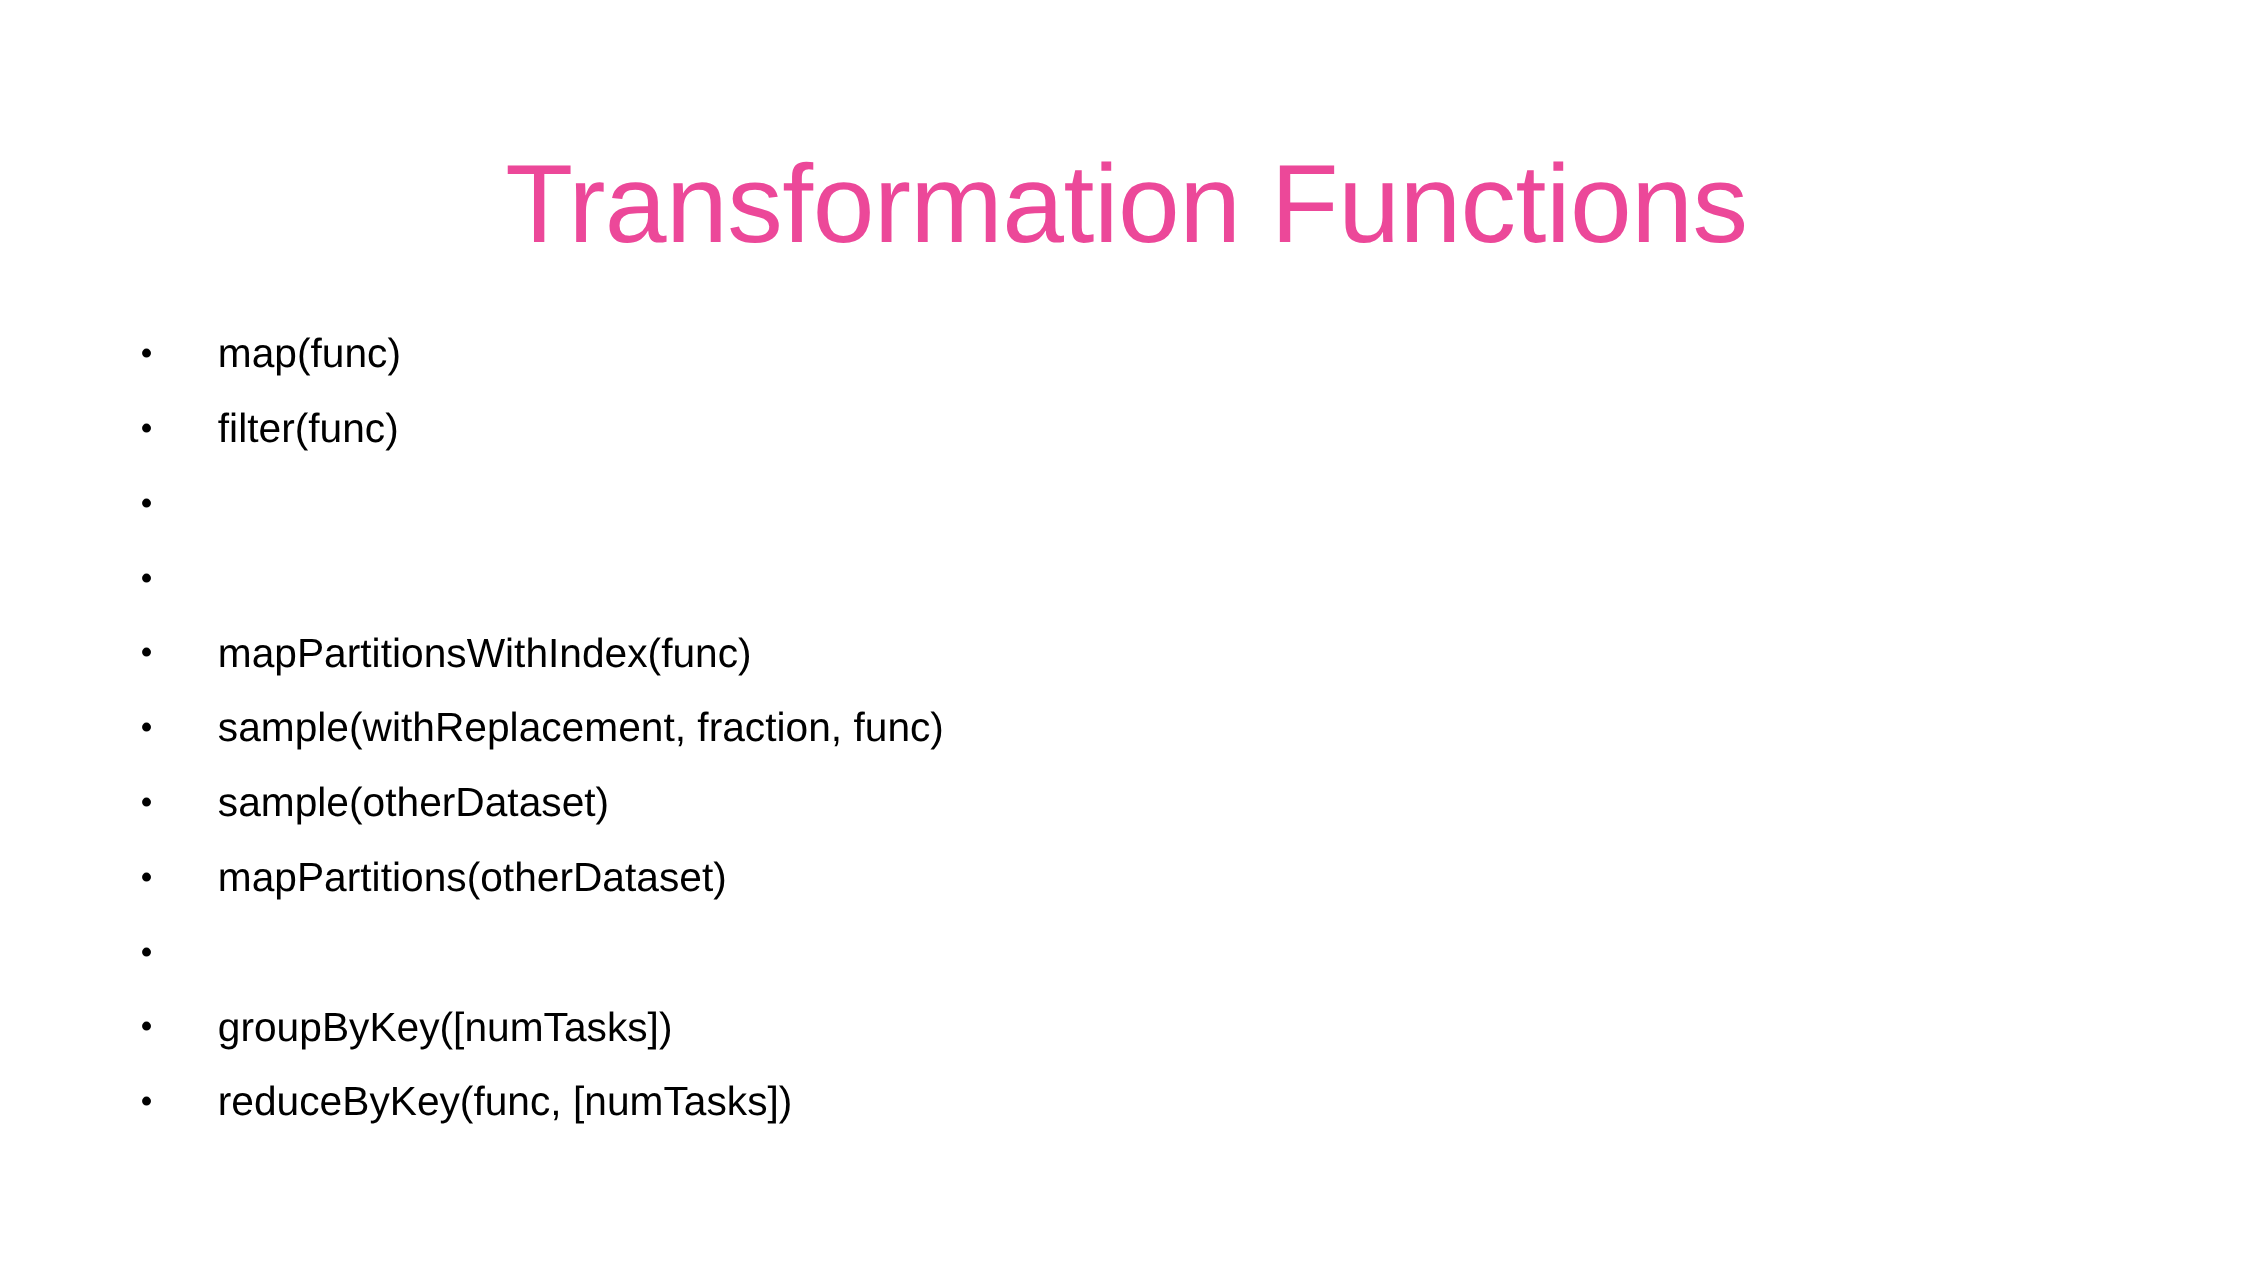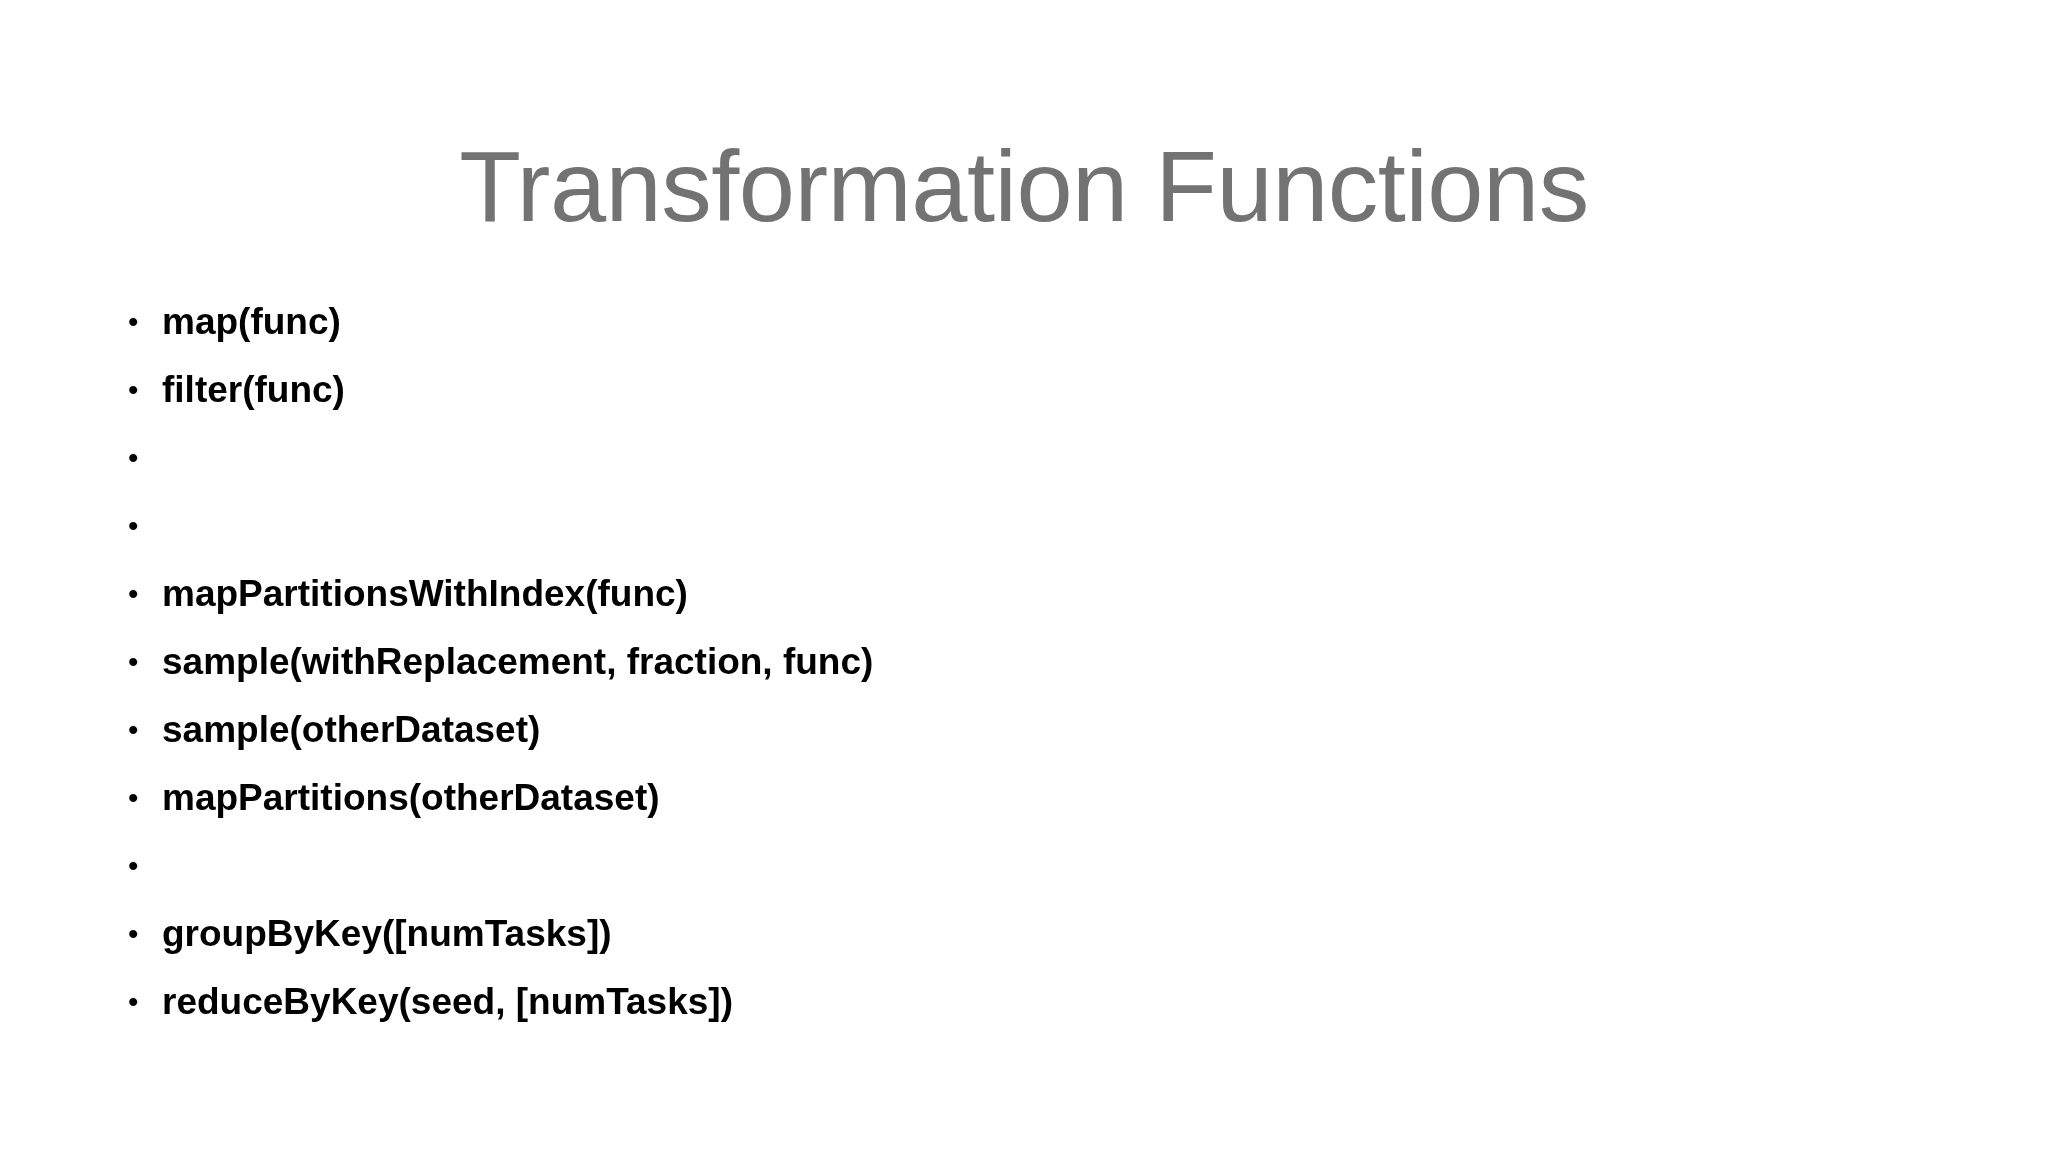--- a/index.html
+++ b/index.html
@@ -21,21 +21,21 @@
   }
   #slide-title {
     position: absolute;
     left: 0;
     top: 60px;
     width: 2048px;
     text-align: center;
     font-size: 101px;
     font-weight: 400;
     line-height: 1.15;
-    color: #737373;
+    color: #ec4899;
     letter-spacing: -0.5px;
     white-space: nowrap;
   }
   #bullet-list {
     position: absolute;
     left: 110px;
     top: 288px;
     width: 1800px;
     list-style: none;
     margin: 0;
@@ -57,23 +57,22 @@
     top: 0;
     width: 20px;
     height: 68px;
     line-height: 68px;
     font-size: 30px;
     color: #000000;
     text-align: left;
   }
   #bullet-list .bullet-label {
     display: block;
-    margin-left: 52px;
+    margin-left: 88px;
     white-space: nowrap;
-    font-weight: bold;
   }
 </style>
 </head>
 <body>
 
 <div id="slide">
 
   <h1 id="slide-title">Transformation Functions</h1>
 
   <ul id="bullet-list">
@@ -120,18 +119,18 @@
       <span class="bullet-marker">•</span>
     </li>
 
     <li class="bullet-item">
       <span class="bullet-marker">•</span>
       <span class="bullet-label">groupByKey([numTasks])</span>
     </li>
 
     <li class="bullet-item">
       <span class="bullet-marker">•</span>
-      <span class="bullet-label">reduceByKey(seed, [numTasks])</span>
+      <span class="bullet-label">reduceByKey(func, [numTasks])</span>
     </li>
 
   </ul>
 
 </div>
 
 </body></html>

